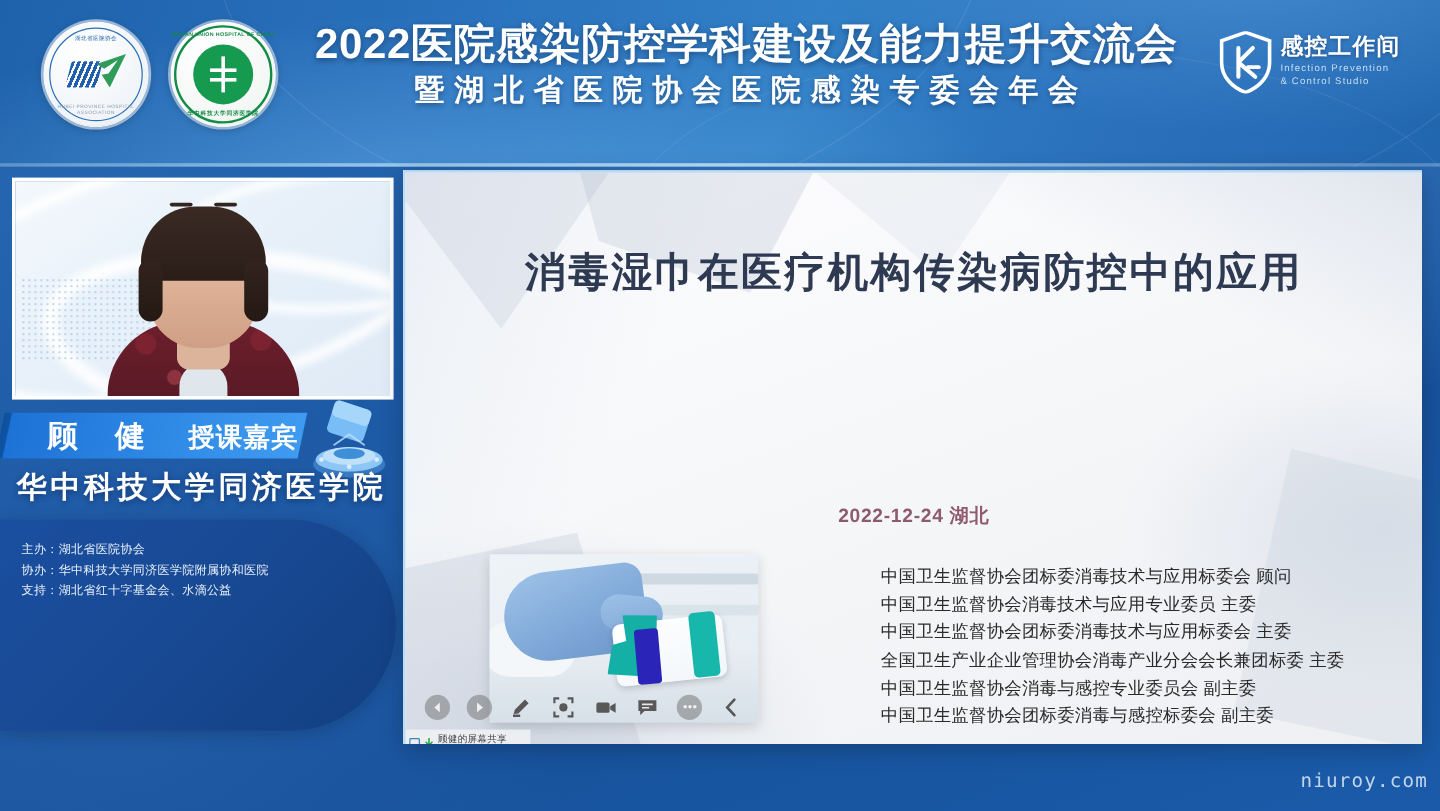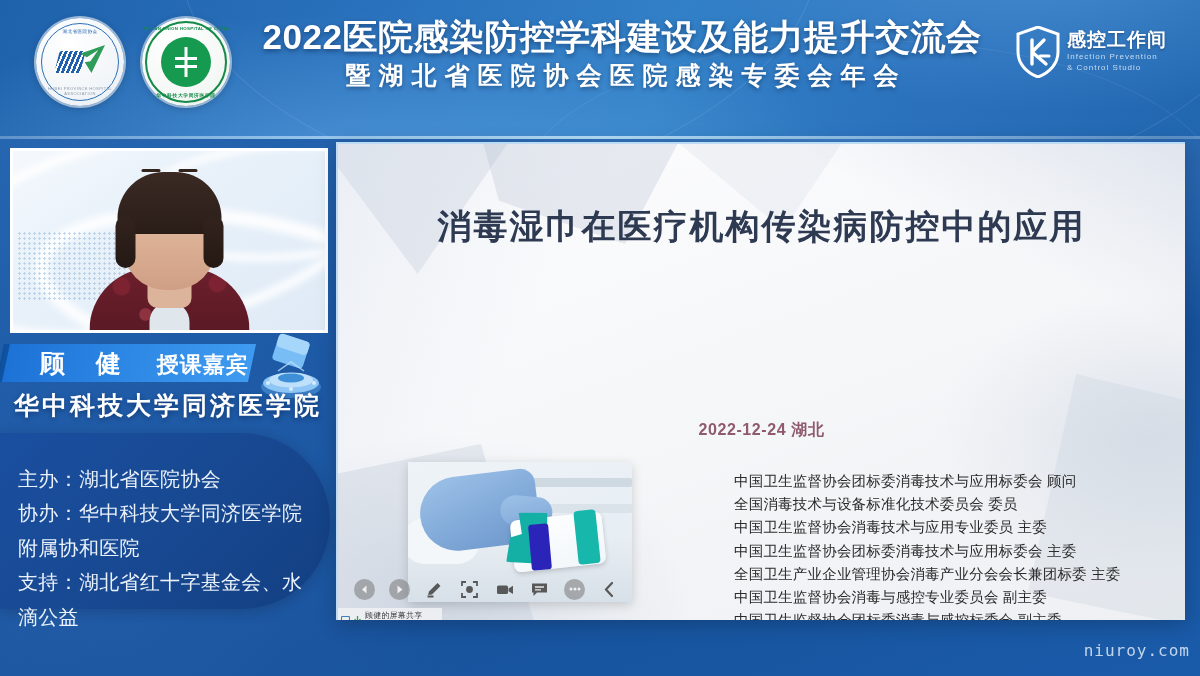--- a/index.html
+++ b/index.html
@@ -241,22 +241,22 @@
   }
 
   
   #info-box{
     position:absolute; left:0; top:294px; width:330px; height:176px;
     background:linear-gradient(135deg,#1a4fa0 0%,#17478f 60%,#133f82 100%);
     border-radius:0 110px 110px 0;
     box-shadow:0 3px 14px rgba(0,0,0,.18);
   }
   #info-list{
-    position:absolute;left:18px;top:29px;right:24px;
-    color:#eaf2fb;font-size:20px;line-height:1.72;letter-spacing:.3px;
+    position:absolute;left:18px;top:17px;right:24px;
+    color:#eaf2fb;font-size:10px;line-height:1.72;letter-spacing:.3px;
   }
   #info-list div{white-space:normal;}
 
   
   #slide-frame{
     position:absolute; left:336px; top:142px; width:849px; height:478px;
     background:#fff;
     border-left:2px solid #bcdcf5;
     border-top:2px solid #bcdcf5;
     box-shadow:0 4px 18px rgba(0,0,0,.22);
@@ -482,21 +482,20 @@
       <div class="poly p2"></div>
       <div class="poly p3"></div>
       <div class="poly p4"></div>
       <div class="poly p5"></div>
 
       <div id="slide-title">消毒湿巾在医疗机构传染病防控中的应用</div>
       <div id="slide-date">2022-12-24 湖北</div>
 
       <div id="slide-credentials">
         <div>中国卫生监督协会团标委消毒技术与应用标委会 顾问</div>
-        <div>全国消毒技术与设备标准化技术委员会 委员</div>
         <div>中国卫生监督协会消毒技术与应用专业委员 主委</div>
         <div>中国卫生监督协会团标委消毒技术与应用标委会 主委</div>
         <div>全国卫生产业企业管理协会消毒产业分会会长兼团标委 主委</div>
         <div>中国卫生监督协会消毒与感控专业委员会 副主委</div>
         <div>中国卫生监督协会团标委消毒与感控标委会 副主委</div>
       </div>
 
       <div id="slide-photo">
         <div class="ph-bed"></div>
         <div class="ph-rail"></div>

